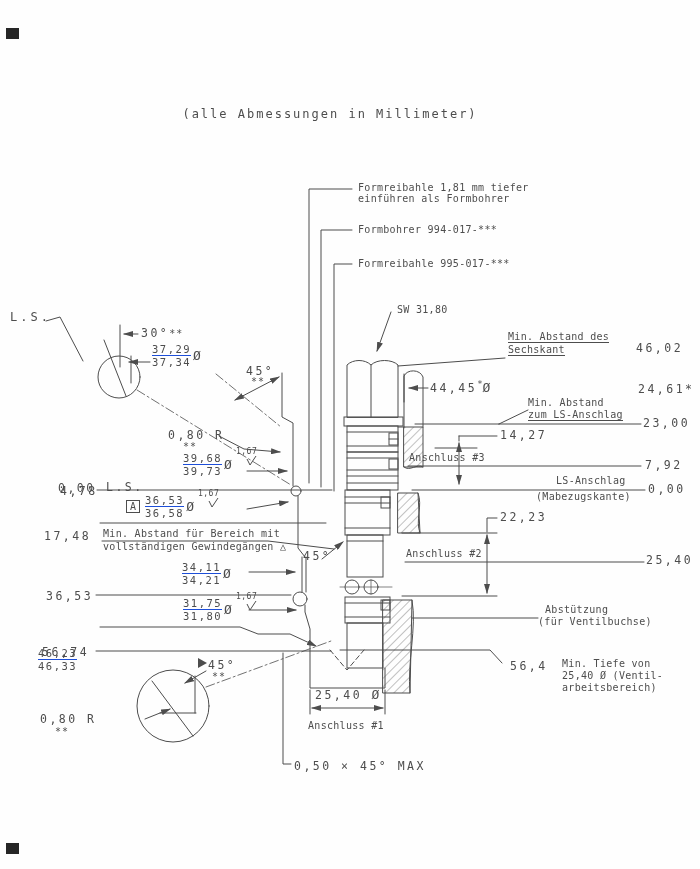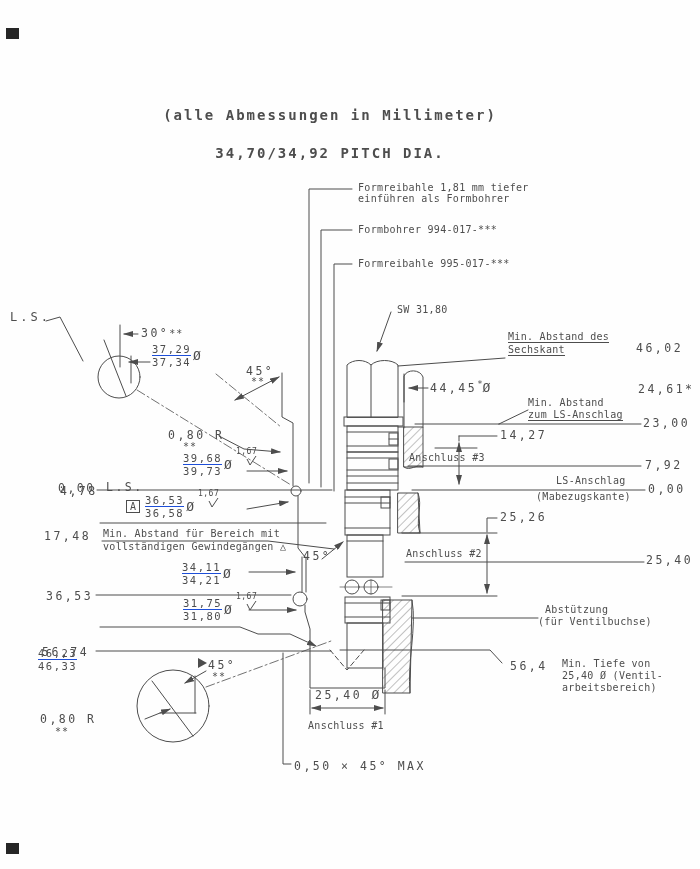--- a/index.html
+++ b/index.html
@@ -6,21 +6,21 @@
   #page{position:relative;width:700px;height:869px;background:#fefefe;overflow:hidden;
         font-family:"DejaVu Sans Mono",monospace;color:#4d4d4d;}
   #linework{position:absolute;left:0;top:0;}
   .lbl{position:absolute;font:10px/1.25 "DejaVu Sans Mono",monospace;color:#4d4d4d;
        white-space:nowrap;letter-spacing:0.3px;}
   .num{font-size:11.5px;letter-spacing:2.5px;}
   .ul{border-bottom:1px solid #4d4d4d;padding-bottom:0px;}
   .ttl{position:absolute;left:0;width:660px;text-align:center;color:#4d4d4d;
        font-family:"DejaVu Sans Mono",monospace;white-space:nowrap;}
   .t1{font-size:13px;letter-spacing:3px;}
-  .t2{font-size:14px;letter-spacing:2px;font-weight:bold;}
+  .t2{font-size:12px;letter-spacing:2px;}
   .frac{position:absolute;display:flex;align-items:center;gap:2px;white-space:nowrap;}
   .stack{display:flex;flex-direction:column;align-items:center;
          font:10.5px/1.15 "DejaVu Sans Mono",monospace;letter-spacing:1.5px;}
   .stack .t{border-bottom:1px solid #1d4ed8;}
   .dia{font-size:13px;letter-spacing:0;}
   .sup{position:relative;top:-5px;font-size:9px;letter-spacing:0;}
   .stars{font-size:10px;letter-spacing:1px;}
   .surf{display:inline-flex;flex-direction:column;align-items:flex-end;
         position:relative;top:-8px;margin-left:2px;}
   .surf .sv{font-size:8px;letter-spacing:0.5px;line-height:1;}
@@ -153,21 +153,20 @@
       <path d="M145,719 L170,709" marker-end="url(#ar)"></path>
       <path d="M206,687 L331,641" stroke-dasharray="9 3 2 3" stroke-width="0.8"></path>
       <path d="M310,690 V714 M385,690 V714"></path>
       <path d="M312,708 H383" marker-start="url(#ar)" marker-end="url(#ar)"></path>
       <path d="M283,653 V764 H291"></path>
     </g>
   </g>
 </svg>
 
 <div class="ttl t2" style="top:107px;">(alle Abmessungen in Millimeter)</div>
-<div class="ttl t2" style="top:145px;">34,70/34,92 PITCH DIA.</div>
 
 <div class="lbl" style="left:358px;top:182px;">Formreibahle 1,81 mm tiefer</div>
 <div class="lbl" style="left:358px;top:193px;">einführen als Formbohrer</div>
 <div class="lbl" style="left:358px;top:224px;">Formbohrer 994-017-***</div>
 <div class="lbl" style="left:358px;top:258px;">Formreibahle 995-017-***</div>
 <div class="lbl" style="left:397px;top:304px;">SW 31,80</div>
 
 <div class="lbl" style="left:508px;top:331px;"><span class="ul">Min. Abstand des</span></div>
 <div class="lbl" style="left:508px;top:344px;"><span class="ul">Sechskant</span></div>
 <div class="lbl num" style="left:636px;top:341px;">46,02</div>
@@ -181,21 +180,21 @@
 
 <div class="lbl num" style="left:500px;top:428px;">14,27</div>
 
 <div class="lbl" style="left:409px;top:452px;">Anschluss #3</div>
 <div class="lbl num" style="left:645px;top:458px;">7,92</div>
 
 <div class="lbl" style="left:556px;top:475px;">LS-Anschlag</div>
 <div class="lbl" style="left:536px;top:491px;">(Mabezugskante)</div>
 <div class="lbl num" style="left:648px;top:482px;">0,00</div>
 
-<div class="lbl num" style="left:500px;top:510px;">25,26</div>
+<div class="lbl num" style="left:500px;top:510px;">22,23</div>
 
 <div class="lbl" style="left:406px;top:548px;">Anschluss #2</div>
 <div class="lbl num" style="left:646px;top:553px;">25,40</div>
 
 <div class="lbl" style="left:545px;top:604px;">Abstützung</div>
 <div class="lbl" style="left:538px;top:616px;">(für Ventilbuchse)</div>
 
 <div class="lbl num" style="left:510px;top:659px;">56,4</div>
 <div class="lbl" style="left:562px;top:658px;">Min. Tiefe von</div>
 <div class="lbl" style="left:562px;top:670px;">25,40 Ø (Ventil-</div>

